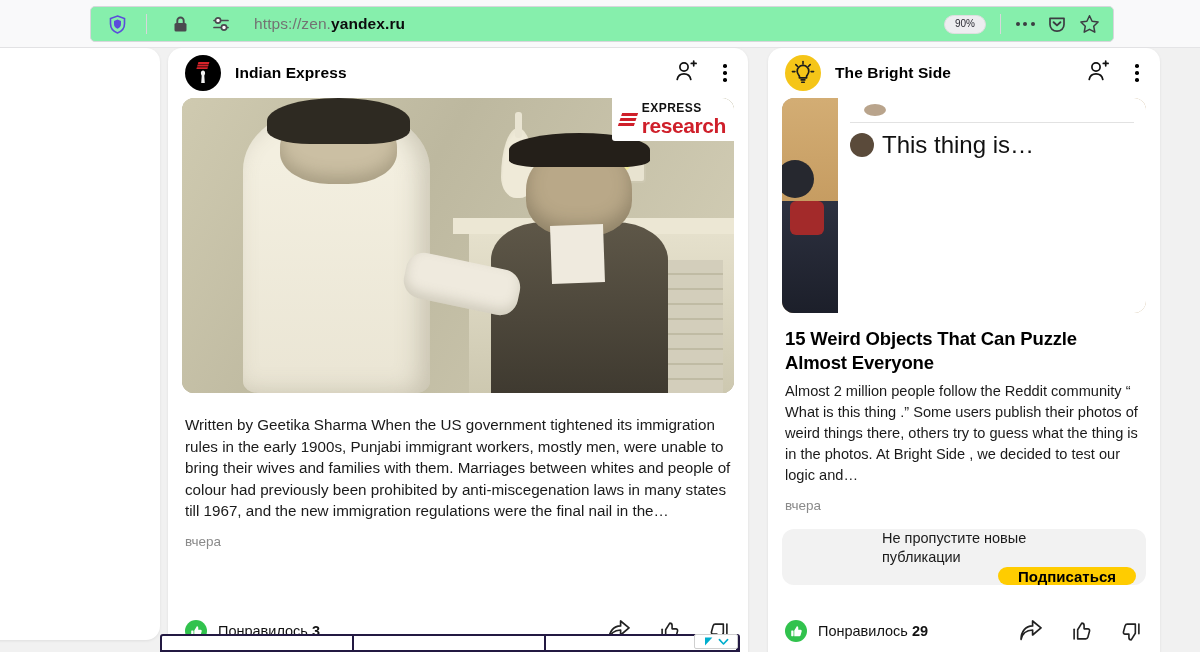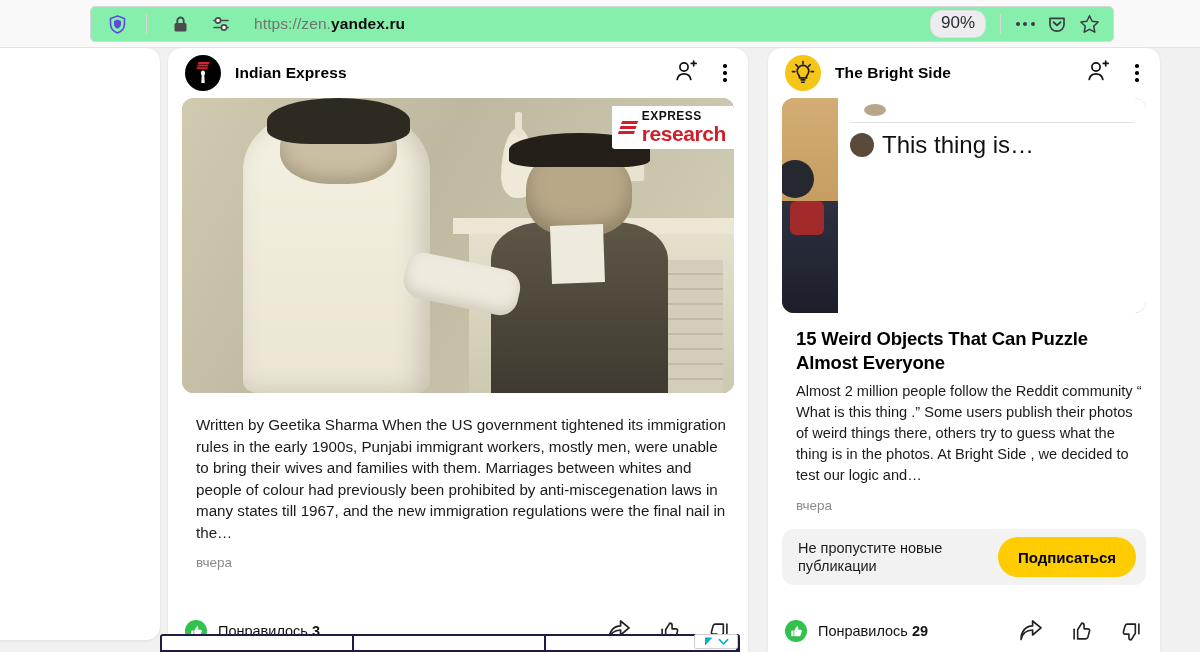--- a/index.html
+++ b/index.html
@@ -33,21 +33,21 @@
     font-size: 15.5px; color: #0c0c0d;
     margin-left: 8px; letter-spacing: .1px;
     white-space: nowrap;
   }
   .url-text .dim { color: #737373; }
   .url-text .bold { color: #0c0c0d; font-weight: 600; }
   .urlbar-right {
     margin-left: auto; display: flex; align-items: center; gap: 0px;
   }
   .zoom-badge {
-    font-size: 17px; color: #2b2a33;
+    font-size: 10px; color: #2b2a33;
     background: #ededf0;
     border: 1px solid #dededf;
     border-radius: 11px;
     padding: 2px 10px 3px;
     margin-right: 10px;
     line-height: 1.2;
   }
   .chrome-icon {
     width: 32px; height: 32px;
     display: flex; align-items: center; justify-content: center;
@@ -152,21 +152,21 @@
             background:#b9a888; border-radius: 48% 48% 40% 40%;
             box-shadow: inset 0 -10px 18px rgba(70,62,45,.35); }
   .hair-m { position:absolute; left: 10%; top: -52%; width: 80%; height: 20%;
             background:#241f19; border-radius: 50% 50% 20% 20%; }
   .stache  { position:absolute; left: 30%; top: -8%; width: 42%; height: 7%;
              background:#1d1915; border-radius: 40%; }
   .collar-m{ position:absolute; left: 34%; top: 2%; width: 30%; height: 34%;
              background:#efeade; transform: rotate(-2deg); }
 
   .watermark {
-    position: absolute; right: 0; top: 8px;
+    position: absolute; right: 0; top: 0;
     background: #ffffff; padding: 4px 8px 5px 8px;
     display: flex; align-items: center; gap: 6px;
     border-bottom-left-radius: 3px;
   }
   .wm-bars { display: flex; flex-direction: column; gap: 2px; transform: skewX(-18deg); }
   .wm-bars i { display:block; width: 16px; height: 3px; background: #cf1f2a; }
   .wm-text { line-height: 1; }
   .wm-express { font-size: 12px; font-weight: 700; color: #111; letter-spacing: .5px; }
   .wm-research { font-size: 21px; font-weight: 800; color: #cf1f2a; letter-spacing: -.4px;
                  margin-top: 1px; }
@@ -191,39 +191,40 @@
   .bs-quote-text {
     font-size: 30px; line-height: 1.18; color: #0b0b0b;
     font-weight: 400; letter-spacing: -.4px; margin-top: 2px;
   }
   .bs-rule { height: 1px; background: #e2e2e2; margin-top: 10px; }
   .bs-tail { display:flex; align-items:center; gap:8px; margin-top: 8px; }
   .bs-tail-dot { width: 24px; height: 24px; border-radius: 50%; background: #5a4a3a; }
   .bs-tail-txt { font-size: 24px; color: #111; font-weight: 400; }
 
   
-  .card-body { padding: 14px 17px 0 28px; }
+  .card-body { padding: 14px 17px 0 17px; }
   .title {
     font-size: 19.5px; font-weight: 700; color: #000;
     line-height: 1.28; letter-spacing: -.15px;
   }
   .title.side { font-size: 18.5px; }
   .snippet {
     margin-top: 7px;
     font-size: 15.2px; line-height: 1.42; color: #1a1a1a;
   }
   .snippet.side { font-size: 14.6px; line-height: 1.44; }
   .stamp { margin-top: 12px; font-size: 13.5px; color: #8a8a8a; }
 
   
   .promo {
     margin: 16px 14px 0 14px;
     background: #f2f2f2; border-radius: 12px;
     height: 56px; display: flex; align-items: center;
     padding: 0 10px 0 16px;
+    flex-direction: column;
   }
   .promo-text { font-size: 14.5px; color: #1a1a1a; line-height: 1.3; max-width: 170px; }
   .promo-btn {
     margin-left: auto;
     background: #ffcc00; color: #000;
     font-size: 15px; font-weight: 700;
     border: none; border-radius: 20px;
     height: 40px; padding: 0 20px;
     cursor: pointer;
     font-family: "Liberation Sans", sans-serif;

